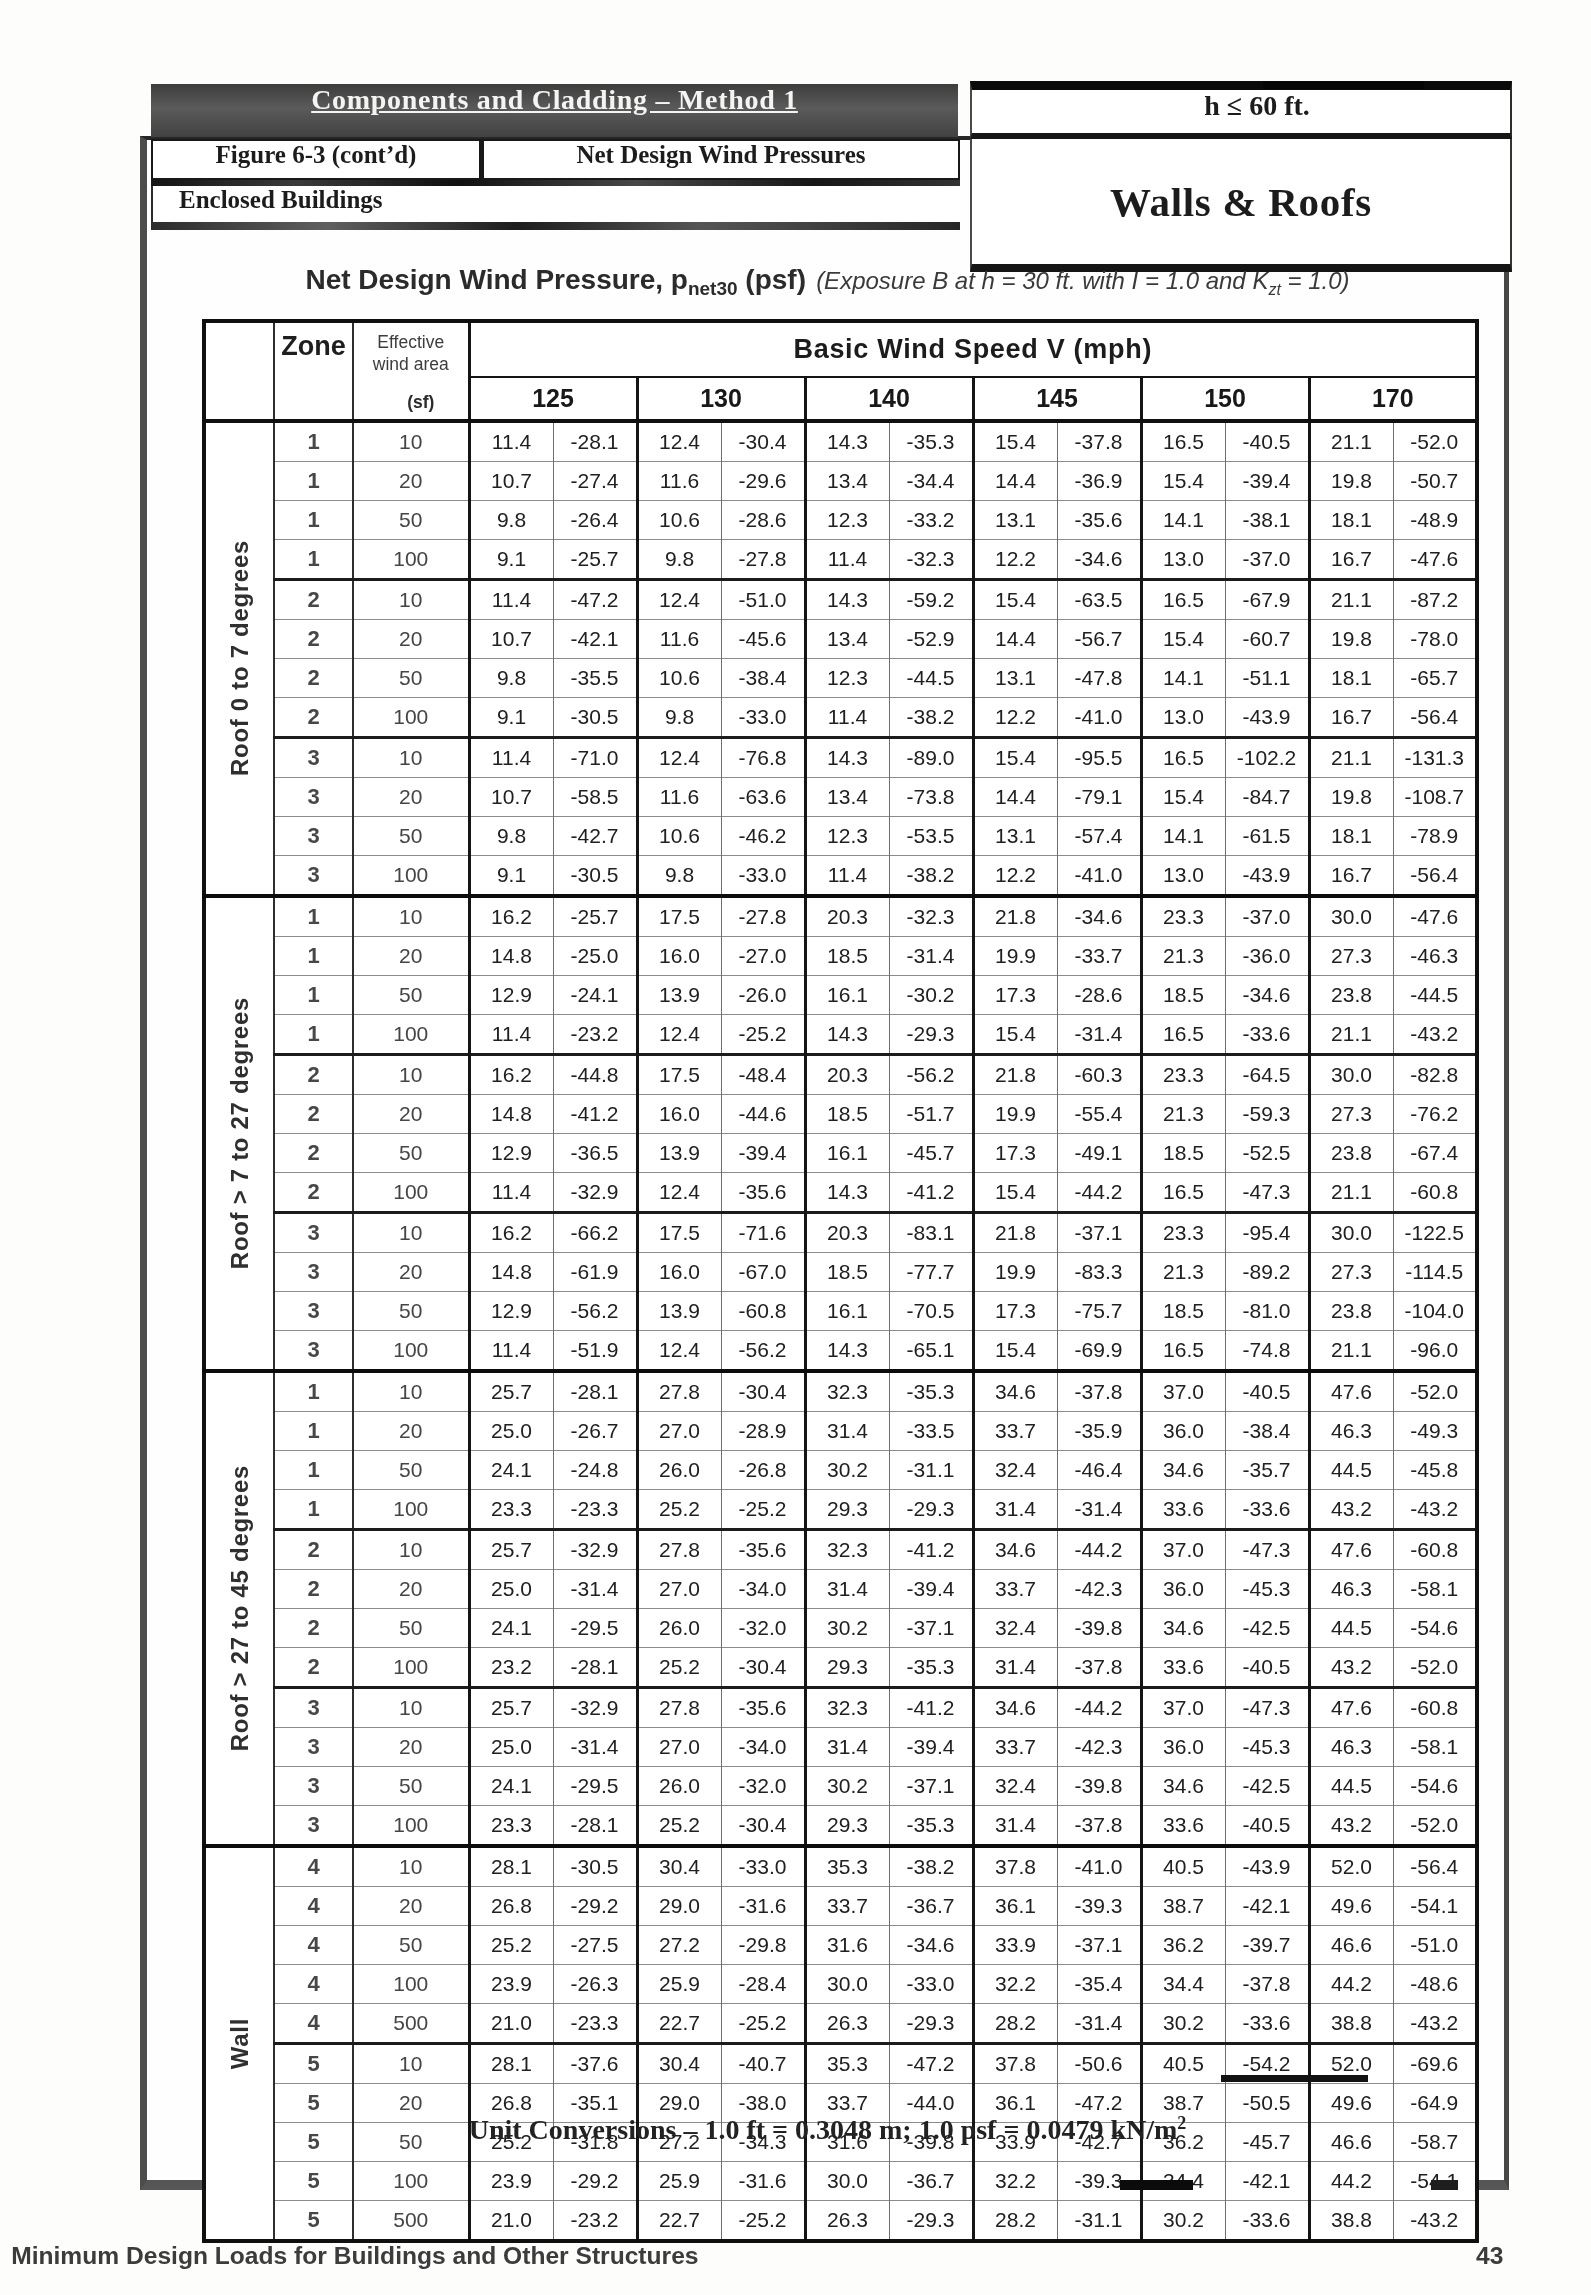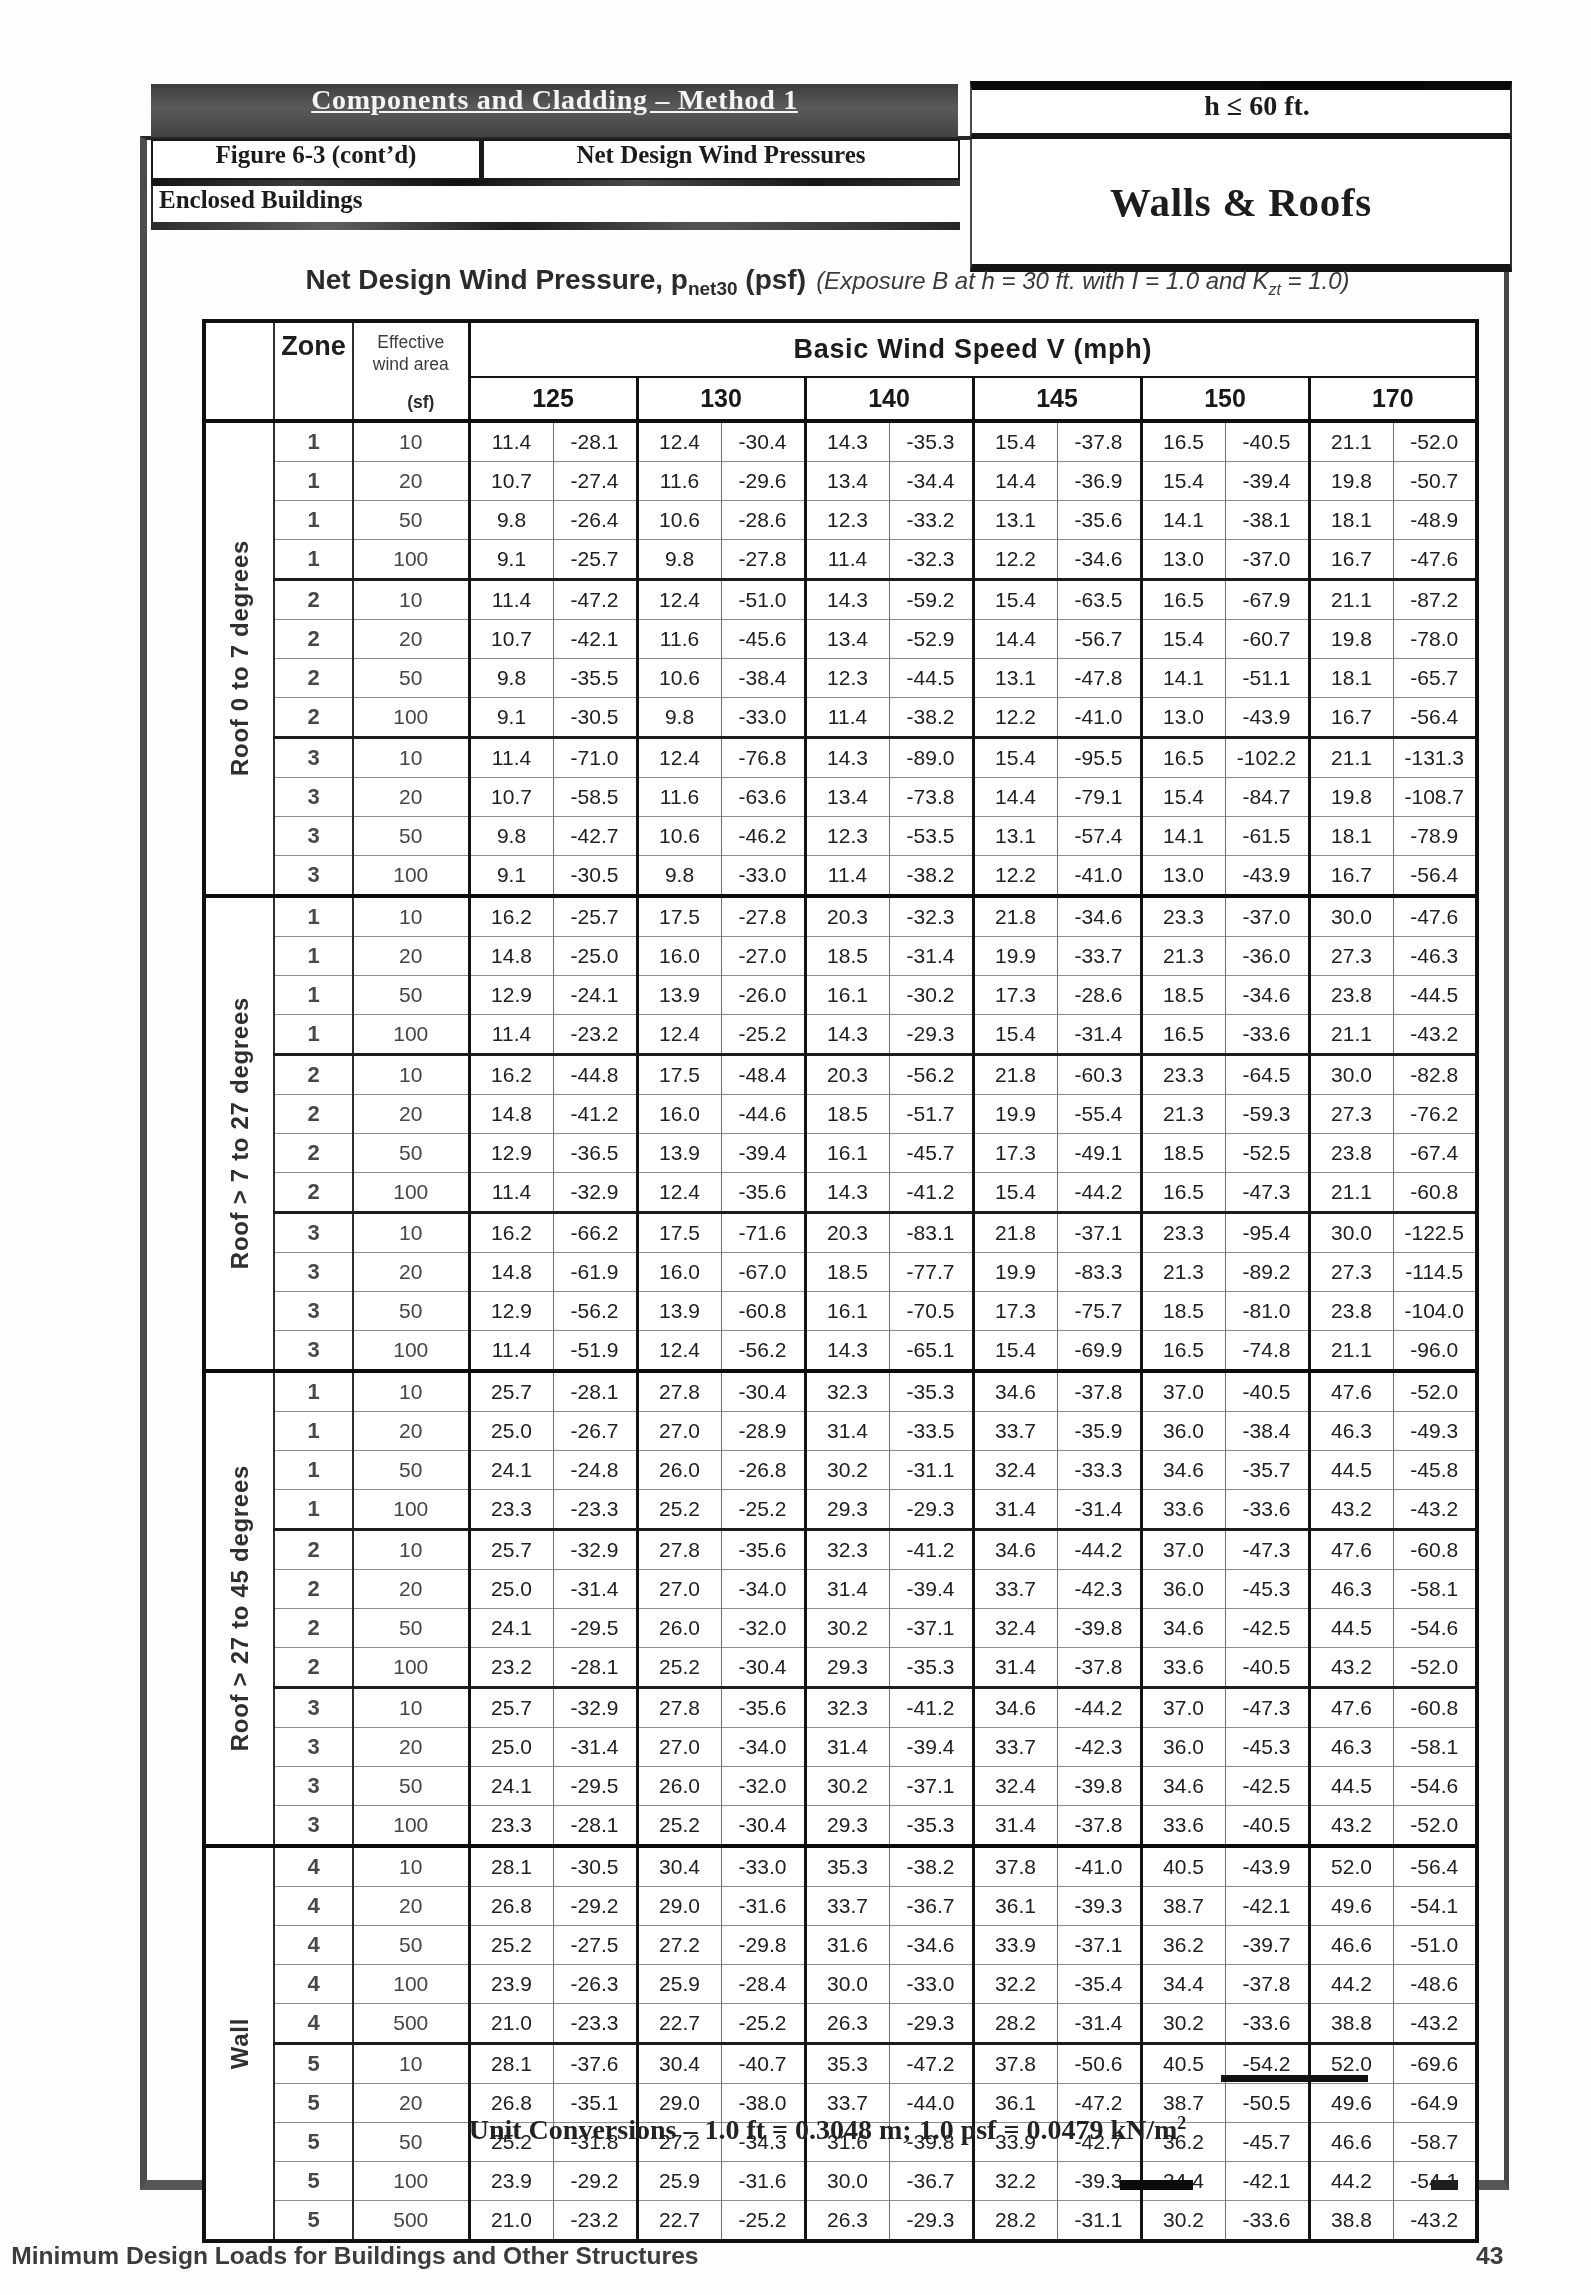--- a/index.html
+++ b/index.html
@@ -17,21 +17,21 @@
     text-align:center;line-height:41px;font:700 28px "Liberation Serif","DejaVu Serif",serif;padding-left:32px;}
   .hdr-fig{position:absolute;left:151px;top:139px;width:330px;height:41px;z-index:3;box-sizing:border-box;
     background:#fff;border:2.8px solid #191919;text-align:center;line-height:34px;
     font:700 25px "Liberation Serif","DejaVu Serif",serif;}
   .hdr-ndwp{position:absolute;left:481px;top:139px;width:479px;height:41px;z-index:3;box-sizing:border-box;
     background:#fff;border:2.8px solid #191919;border-left:3.5px solid #191919;text-align:center;line-height:34px;
     font:700 25px "Liberation Serif","DejaVu Serif",serif;}
   .hdr-line1{position:absolute;left:151px;top:180px;width:809px;height:6.3px;z-index:3;
     background:linear-gradient(90deg,#141414 0%,#3a3a3a 18%,#101010 38%,#484848 60%,#161616 82%,#333 100%);}
   .hdr-encl{position:absolute;left:151px;top:186px;width:809px;height:36px;z-index:3;box-sizing:border-box;
-    background:#fff;border-left:2.8px solid #2a2a2a;padding-left:6px;line-height:36px;
+    background:#fff;border-left:2.8px solid #2a2a2a;padding-left:26px;line-height:36px;
     font:700 25px "Liberation Serif","DejaVu Serif",serif;}
   .hdr-line2{position:absolute;left:151px;top:222px;width:809px;height:8.4px;z-index:3;
     background:linear-gradient(90deg,#2c2c2c 0%,#5f5f5f 22%,#1c1c1c 45%,#555 68%,#262626 100%);}
   .hdr-walls{position:absolute;left:970px;top:139px;width:542px;height:133px;z-index:2;box-sizing:border-box;
     background:#fff;border-bottom:8.4px solid #151515;border-left:2.1px solid #4a4a4a;border-right:2.1px solid #333;
     display:flex;align-items:center;justify-content:center;
     font:700 41px "Liberation Serif","DejaVu Serif",serif;letter-spacing:0.7px;}
 
   
   .outer-box{position:absolute;left:140px;top:136px;width:1369px;height:2054px;z-index:1;box-sizing:border-box;
@@ -593,21 +593,21 @@
         <tr>
           <td class="zone">1</td>
           <td class="area">50</td>
           <td class="val grp">24.1</td>
           <td class="val">-24.8</td>
           <td class="val grp">26.0</td>
           <td class="val">-26.8</td>
           <td class="val grp">30.2</td>
           <td class="val">-31.1</td>
           <td class="val grp">32.4</td>
-          <td class="val">-33.3</td>
+          <td class="val">-46.4</td>
           <td class="val grp">34.6</td>
           <td class="val">-35.7</td>
           <td class="val grp">44.5</td>
           <td class="val">-45.8</td>
         </tr>
         <tr>
           <td class="zone">1</td>
           <td class="area">100</td>
           <td class="val grp">23.3</td>
           <td class="val">-23.3</td>

